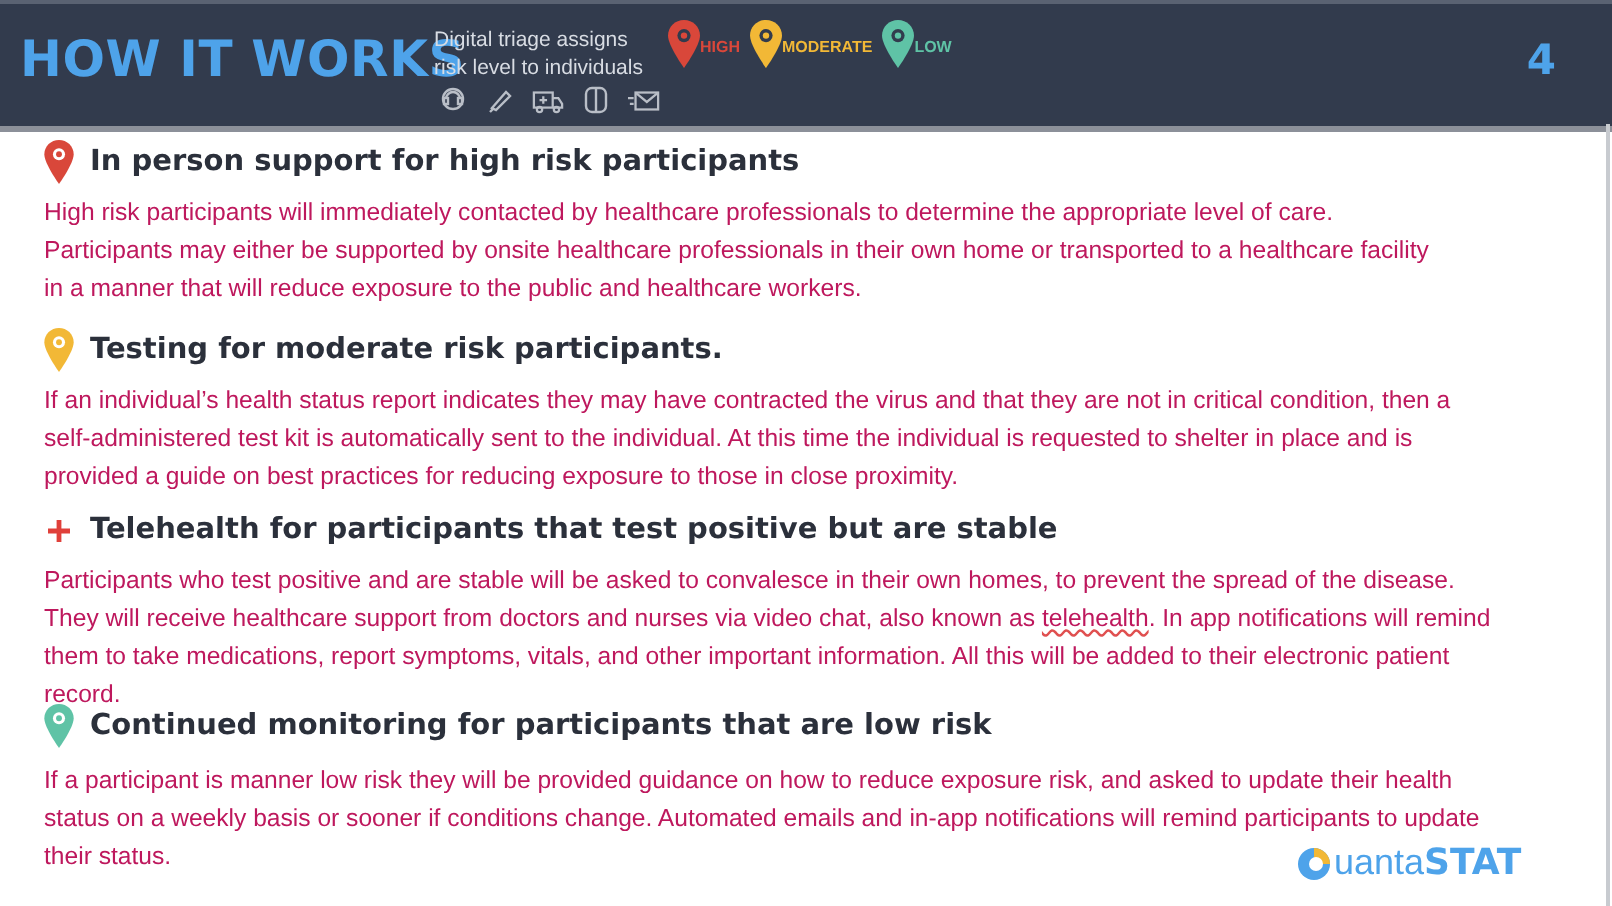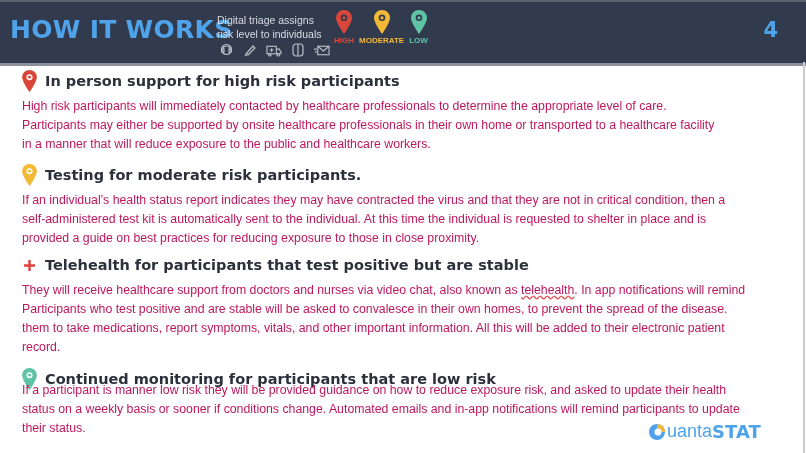--- a/index.html
+++ b/index.html
@@ -21,21 +21,21 @@
     position: absolute; left: 217px; top: 11px;
     font-size: 10.5px; line-height: 14px; color: #d8dce3;
   }
   .triage-icons {
     position: absolute; left: 218px; top: 41px; display: flex; gap: 8px; align-items: center;
   }
   .triage-icons .ti { width: 16px; height: 14px; display: flex; align-items: center; justify-content: center; }
   .triage-icons svg { stroke: #b9bec7; fill: none; stroke-width: 1.2; }
 
   .legend { position: absolute; left: 334px; top: 8px; display: flex; gap: 5px; }
-  .legend-item { display: flex; flex-direction: column; align-items: center; }
+  .legend-item { display: flex; flex-direction: row; align-items: center; }
   .legend-label { font-size: 8px; font-weight: bold; margin-top: 2px; font-family: "Liberation Sans", sans-serif; }
 
   .page-number {
     position: absolute; right: 28px; top: 16px;
     font-family: "DejaVu Sans", sans-serif; font-weight: bold;
     font-size: 21px; color: #4ea3ea;
   }
 
   .right-border { position: absolute; left: 803px; top: 62px; width: 2px; height: 391px; background: #c8cbd0; }
 
@@ -165,27 +165,27 @@
   <div>provided a guide on best practices for reducing exposure to those in close proximity.</div>
 </div>
 
 <div class="section-head" style="top:257px;">
   <svg width="15" height="15" viewBox="0 0 15 15">
       <path d="M7.5 2 V13 M2 7.5 H13" stroke="#e0403a" stroke-width="2.4"></path>
     </svg>
   <span class="section-title">Telehealth for participants that test positive but are stable</span>
 </div>
 <div class="section-body" style="top:281px;">
+  <div>Participants who test positive and are stable will be asked to convalesce in their own homes, to prevent the spread of the disease.</div>
   <div><span>They will receive healthcare support from doctors and nurses via video chat, also known as </span><span class="underline-red">telehealth</span><span>.  In app notifications will remind</span></div>
-  <div>Participants who test positive and are stable will be asked to convalesce in their own homes, to prevent the spread of the disease.</div>
   <div>them to take medications, report symptoms, vitals, and other important information.  All this will be added to their electronic patient</div>
   <div>record.</div>
 </div>
 
-<div class="section-head" style="top:368px;">
+<div class="section-head" style="top:352px;">
   <svg width="15" height="22" viewBox="0 0 16 24">
       <path d="M8 0 C3.6 0 0 3.4 0 7.8 C0 13 8 24 8 24 C8 24 16 13 16 7.8 C16 3.4 12.4 0 8 0 Z" fill="#5fc3a6"></path>
       <circle cx="8" cy="7.8" r="3.3" fill="#fff"></circle>
       <circle cx="8" cy="7.8" r="1.6" fill="#5fc3a6"></circle>
     </svg>
   <span class="section-title">Continued monitoring for participants that are low risk</span>
 </div>
 <div class="section-body" style="top:381px;">
   <div>If a participant is manner low risk they will be provided guidance on how to reduce exposure risk, and asked to update their health</div>
   <div>status on a weekly basis or sooner if conditions change. Automated emails and in-app notifications will remind participants to update</div>

